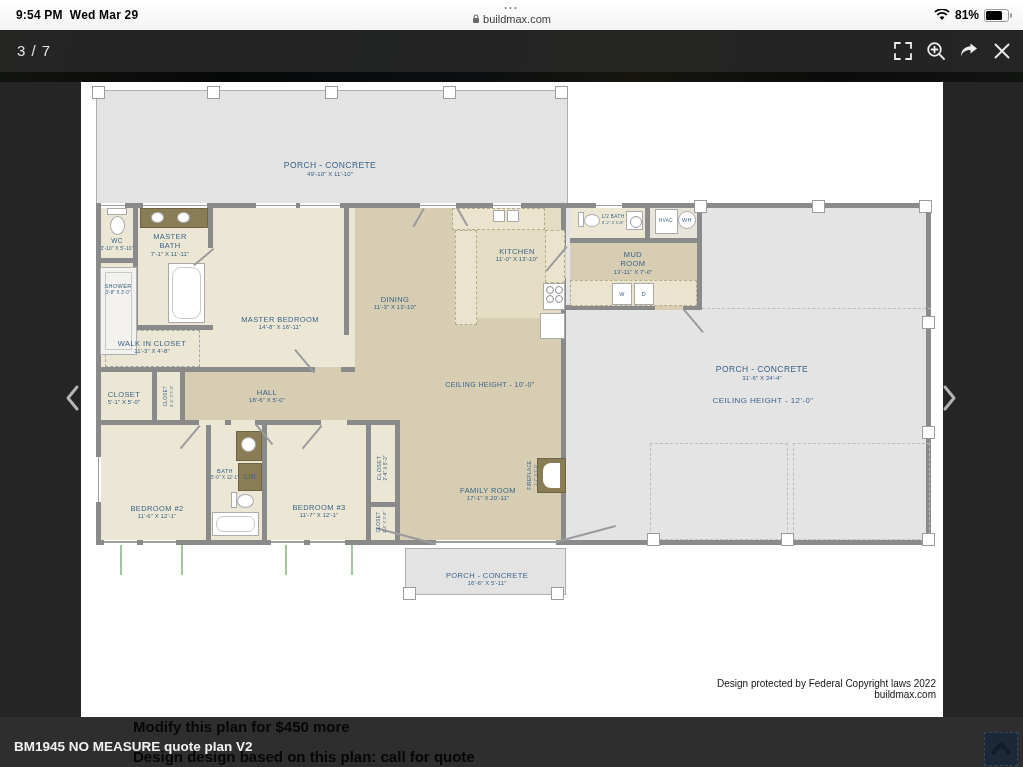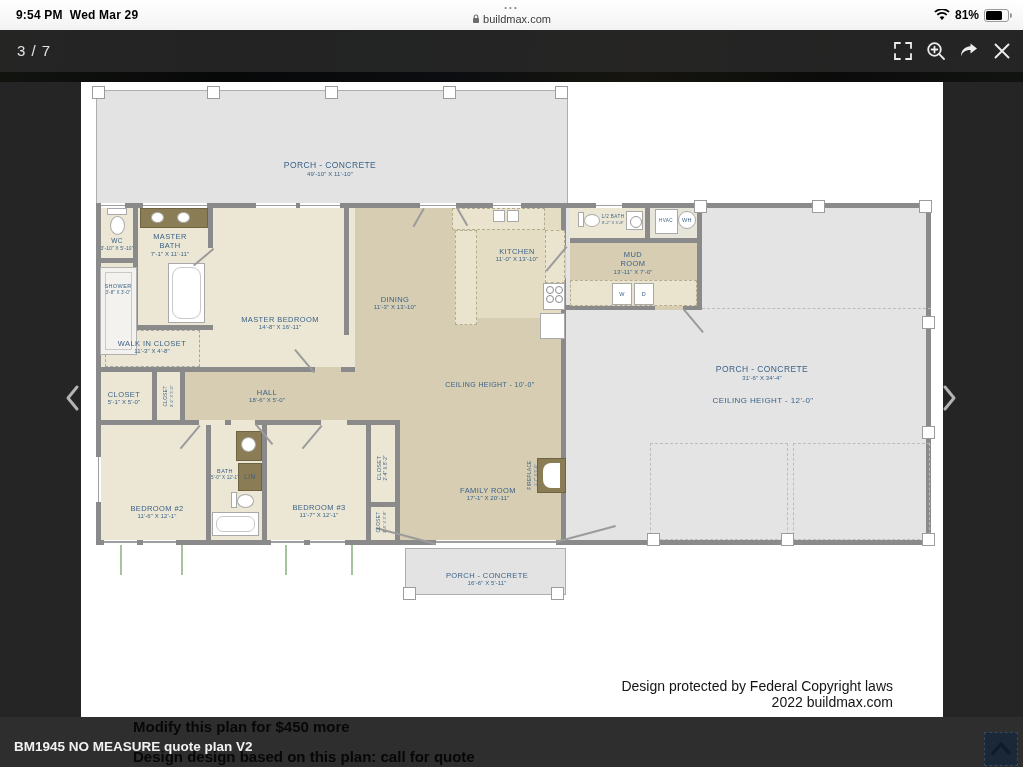--- a/index.html
+++ b/index.html
@@ -35,21 +35,21 @@
   .gap{z-index:3}
   .green{width:2px;background:#a3c49c;z-index:2}
   .rlabel{z-index:5;transform:translate(-50%,-50%);text-align:center;color:#3a6288;font-size:7.5px;line-height:1.25;letter-spacing:.4px;white-space:nowrap}
   .rlabel .dims{display:block;font-size:6px;letter-spacing:.1px}
   .wrap{white-space:normal;width:46px}
   .vert{transform:translate(-50%,-50%) rotate(-90deg)}
   .big{font-size:8.5px}
   .sm{font-size:5.5px}.sm .dims{font-size:4.6px}
   .tiny{font-size:4.6px}.tiny .dims{font-size:4px}
   .plantitle{left:309px;top:614px;width:233px;border-bottom:1.5px solid #4a4a4a;padding-bottom:3px;font-family:"Liberation Serif",serif;font-size:15px;letter-spacing:1.5px;color:#24425f;z-index:6}
-  .copyright{left:531px;top:596px;width:281px;text-align:right;font-size:14px;color:#141414;z-index:6}
+  .copyright{left:574px;top:596px;width:281px;text-align:right;font-size:10px;color:#141414;z-index:6}
   
   .chev{z-index:25;cursor:pointer}
   
   .overlaybar{left:0;top:717px;width:1023px;height:50px;background:#2e2e2e;z-index:40}
   .ov-modify{left:133px;top:718px;font-size:15px;font-weight:700;color:#070707;z-index:41}
   .ov-file{left:14px;top:739px;font-size:13.5px;font-weight:700;color:#f1f1f1;z-index:42}
   .ov-custom{left:133px;top:748px;font-size:15px;font-weight:700;color:#070707;z-index:41}
   .scrolltop{left:984px;top:732px;width:34px;height:34px;background:#1b2838;border:1px dashed #35485e;box-sizing:border-box;z-index:45;cursor:pointer}
 </style>
 </head>

